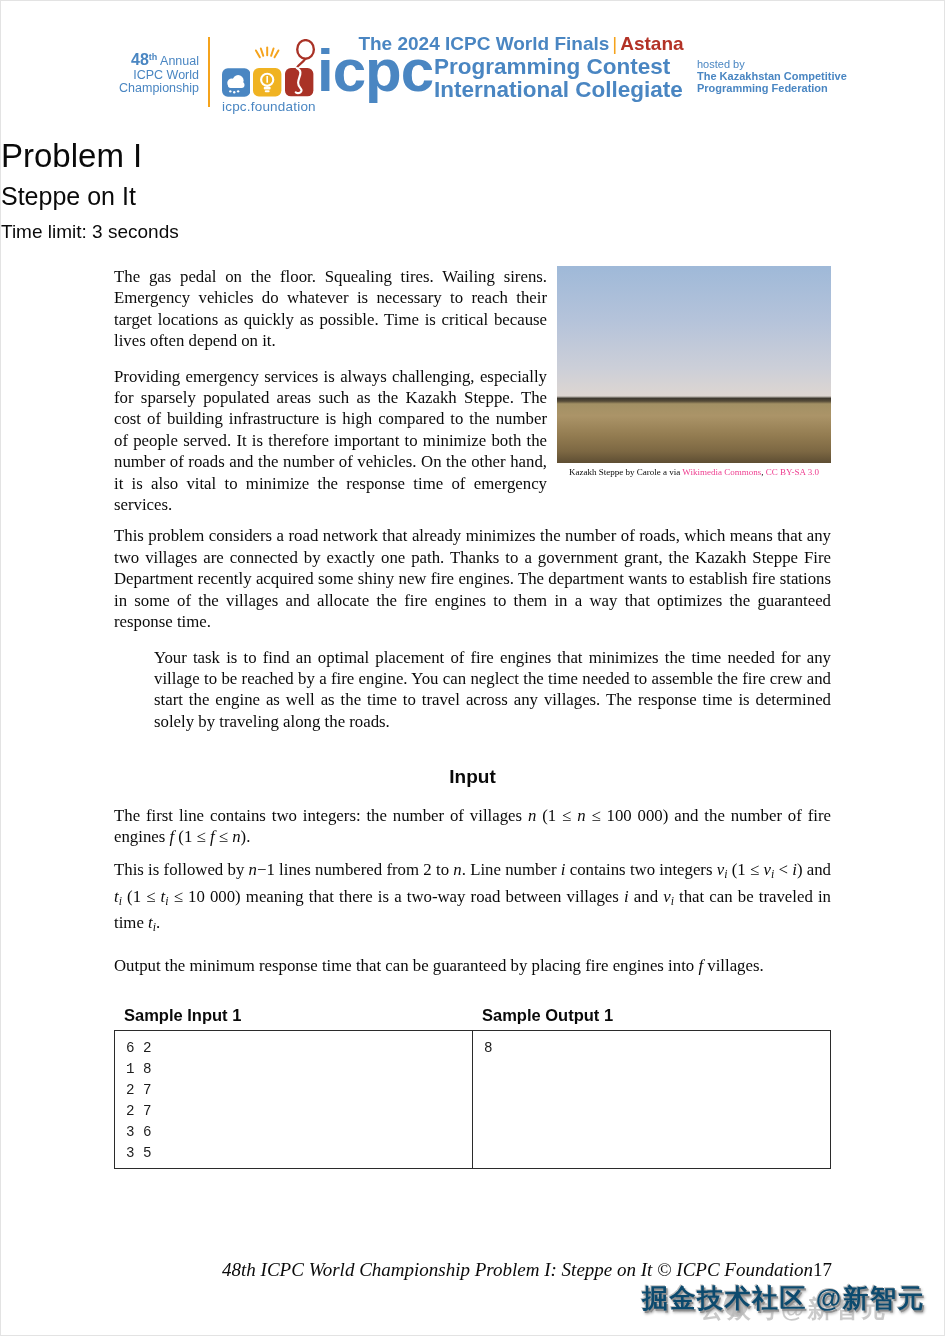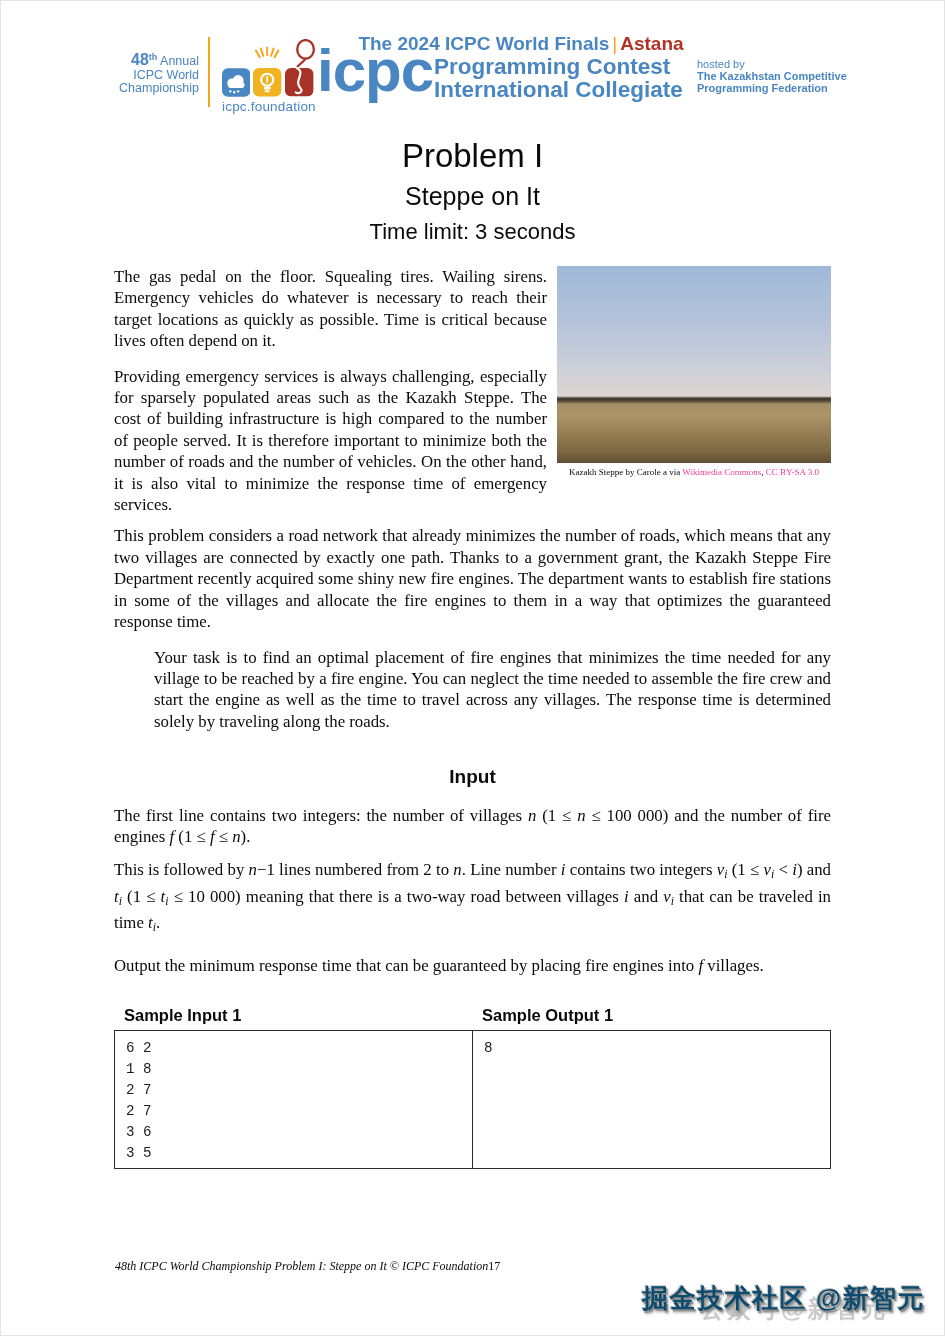--- a/index.html
+++ b/index.html
@@ -54,24 +54,24 @@
     font-size: 22.5px; line-height: 22.5px; color: #4a86c2;
   }
   .hosted {
     position: absolute; left: 696px; top: 57px;
     font-family: "Liberation Sans", sans-serif; color: #4a86c2;
     font-size: 11px; line-height: 12px;
   }
   .hosted .org { font-weight: bold; }
 
   
-  .titles { text-align: center; font-family: "Liberation Sans", sans-serif; margin-top: 14px; }
+  .titles { text-align: left; font-family: "Liberation Sans", sans-serif; margin-top: 14px; }
   .t-problem { font-size: 33px; line-height: 37px; }
   .t-name { font-size: 25px; line-height: 28px; margin-top: 8px; }
-  .t-limit { font-size: 22px; line-height: 24px; margin-top: 10px; }
+  .t-limit { font-size: 19px; line-height: 24px; margin-top: 10px; }
 
   
   .content { width: 717px; margin: 0 auto; font-size: 16.8px; line-height: 21.4px; }
   .content p { text-align: justify; font-family: Liberation Serif, serif; }
   .cols { display: flex; gap: 10px; margin-top: 22px; }
   .col-text { width: 433px; }
   .col-text p + p { margin-top: 14px; }
   .col-photo { width: 274px; }
   .photo {
     width: 274px; height: 197px;
@@ -109,22 +109,22 @@
   .st-left { width: 358px; border-right: 1.4px solid #2b2b2b; padding: 7px 0 4px 11px; }
   .st-right { flex: 1; padding: 7px 0 4px 11px; }
   .code-line {
     font-family: "Liberation Mono", "DejaVu Sans Mono", monospace;
     font-size: 14.2px; line-height: 21px; color: #1c1c1c;
   }
 
   
   .footer {
     position: absolute; left: 114px; right: 112px; top: 1258px;
-    display: flex; justify-content: flex-start; align-items: baseline;
-    font-size: 12px;
+    display: flex; justify-content: flex-end; align-items: baseline;
+    font-size: 19px;
   }
   .footer-left { font-style: italic; }
   .footer-page { font-style: normal; }
   .watermark { position: absolute; top: 1276px; right: 4px; width: 300px; height: 56px;
     font-family: "Liberation Sans", sans-serif; text-align: center; }
   .wm-circle {
     position: absolute; left: 84px; top: 16px; width: 24px; height: 24px;
     border-radius: 50%; background: #9a9a9a; opacity: 0.55;
   }
   .wm-back {

